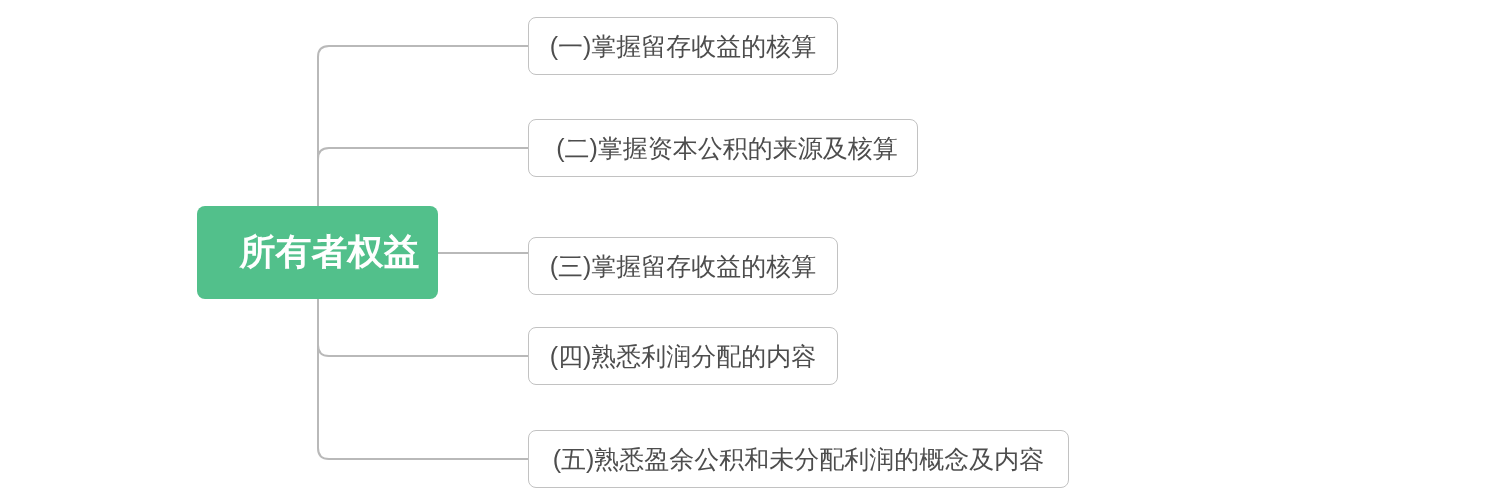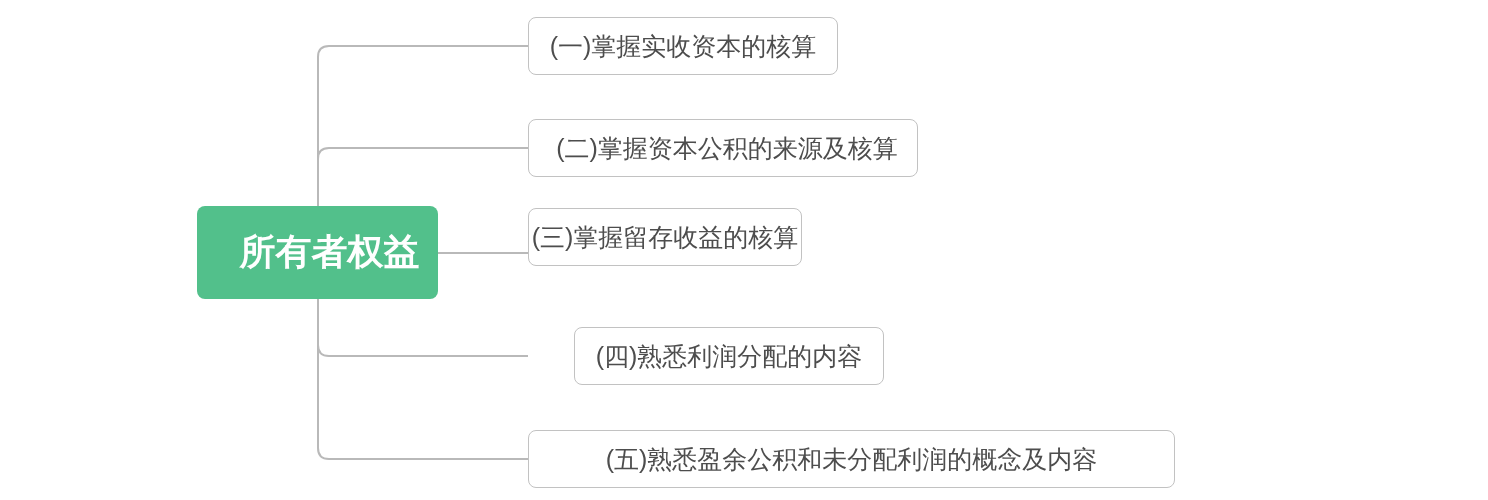--- a/index.html
+++ b/index.html
@@ -56,41 +56,41 @@
     left: 528px;
     background: var(--node-bg);
     border: 1.5px solid var(--node-border);
     border-radius: 8px;
     color: var(--node-text);
     font-size: 25px;
     z-index: 1;
   }
   .child-1 { top: 17px;  width: 310px; }
   .child-2 { top: 119px; width: 390px; padding-left: 8px; }
-  .child-3 { top: 208px; width: 274px; }
-  .child-4 { top: 327px; width: 310px; margin-left: 46px; }
-  .child-5 { top: 430px; width: 647px; }
+  .child-3 { top: 237px; width: 310px; }
+  .child-4 { top: 327px; width: 310px; }
+  .child-5 { top: 430px; width: 541px; }
 </style>
 </head>
 <body>
 
 <div class="canvas">
 
   <svg class="connectors" viewBox="0 0 1488 500" xmlns="http://www.w3.org/2000/svg">
     <path d="M318 57 V448"></path>
     <path d="M528 46 H329 Q318 46 318 57"></path>
     <path d="M528 148 H329 Q318 148 318 159"></path>
     <path d="M436 253 H528"></path>
     <path d="M528 356 H329 Q318 356 318 345"></path>
     <path d="M528 459 H329 Q318 459 318 448"></path>
   </svg>
 
   <div class="topic root-topic">所有者权益</div>
 
-  <div class="topic child-topic child-1">(一)掌握实收资本的核算</div>
+  <div class="topic child-topic child-1">(一)掌握留存收益的核算</div>
 
   <div class="topic child-topic child-2">(二)掌握资本公积的来源及核算</div>
 
   <div class="topic child-topic child-3">(三)掌握留存收益的核算</div>
 
   <div class="topic child-topic child-4">(四)熟悉利润分配的内容</div>
 
   <div class="topic child-topic child-5">(五)熟悉盈余公积和未分配利润的概念及内容</div>
 
 </div>

